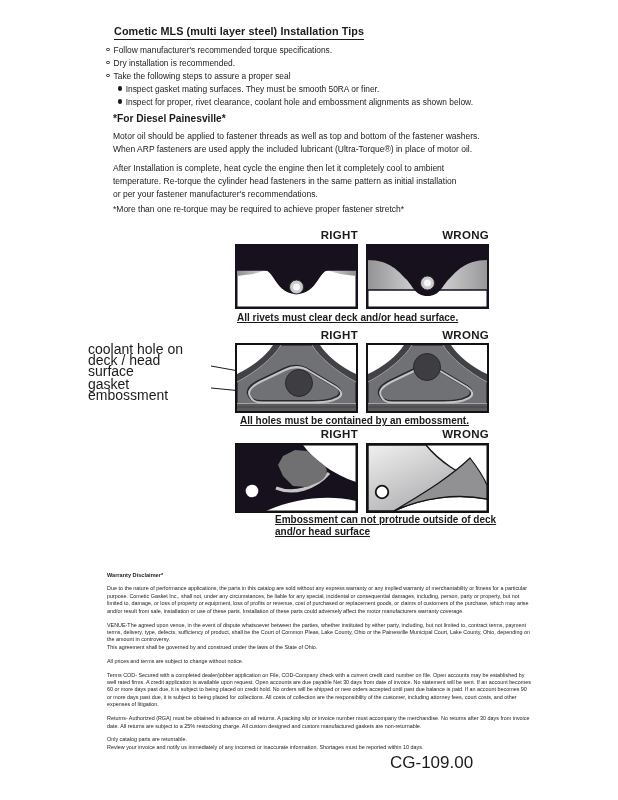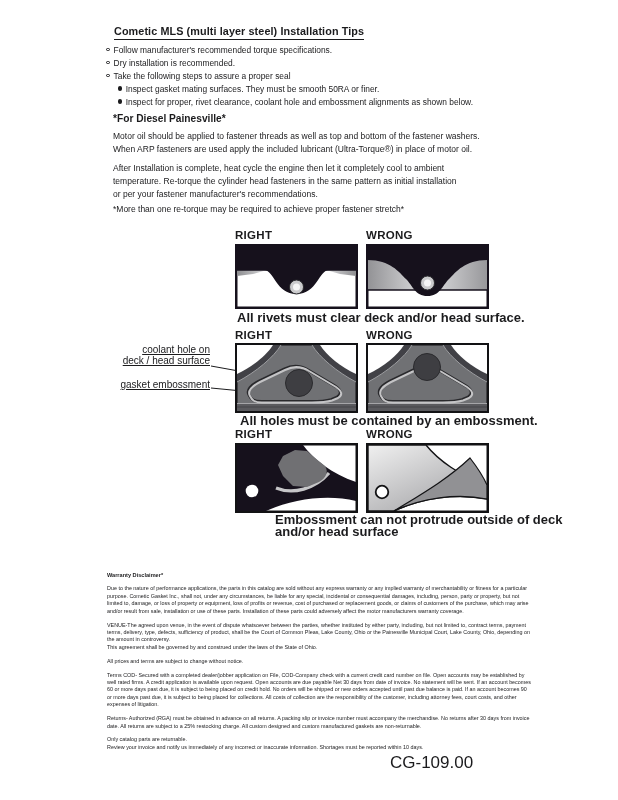--- a/index.html
+++ b/index.html
@@ -15,24 +15,24 @@
     font-size: 10.8px; font-weight: bold; letter-spacing: .1px;
     border-bottom: 1.6px solid #1b1b1d; padding-bottom: 2px;
   }
   .bullets { position: absolute; left: 106px; top: 43px; font-size: 8.4px; }
   .b-row { display: flex; align-items: center; height: 13px; }
   .b-row.sub { margin-left: 12px; }
   .o-dot { width: 3.6px; height: 3.6px; border: 1px solid #1b1b1d; border-radius: 50%; margin-right: 4px; flex: none; }
   .f-dot { width: 4.2px; height: 4.2px; background: #1b1b1d; border-radius: 50%; margin-right: 3.5px; flex: none; }
   .d-head { position: absolute; left: 113px; top: 113px; font-size: 10.2px; font-weight: bold; }
   .body { position: absolute; left: 113px; font-size: 8.5px; line-height: 13px; }
-  .dg-label { position: absolute; width: 123px; text-align: left; font-size: 11.5px; font-weight: bold; letter-spacing: .3px; }
+  .dg-label { position: absolute; width: 123px; text-align: right; font-size: 11.5px; font-weight: bold; letter-spacing: .3px; }
   .panel { position: absolute; display: block; }
-  .dg-caption { position: absolute; font-size: 13px; font-weight: bold; line-height: 11.5px; }
-  .anno { position: absolute; width: 122px; text-align: right; font-size: 10px; line-height: 11px; text-decoration: underline; }
+  .dg-caption { position: absolute; font-size: 10px; font-weight: bold; line-height: 11.5px; text-decoration: underline; }
+  .anno { position: absolute; width: 122px; text-align: left; font-size: 14px; line-height: 11px; }
   .leader { position: absolute; }
   .legal { position: absolute; left: 107px; top: 572px; width: 425px; font-size: 5.4px; line-height: 7.4px; color: #232325; }
   .legal-head { font-weight: bold; margin-bottom: 6px; font-size: 5.6px; }
   .legal-p { margin-bottom: 6.5px; }
   .page-code { position: absolute; left: 390px; top: 753px; font-size: 17px; }
 </style>
 </head>
 <body>
 
 <div class="page">

